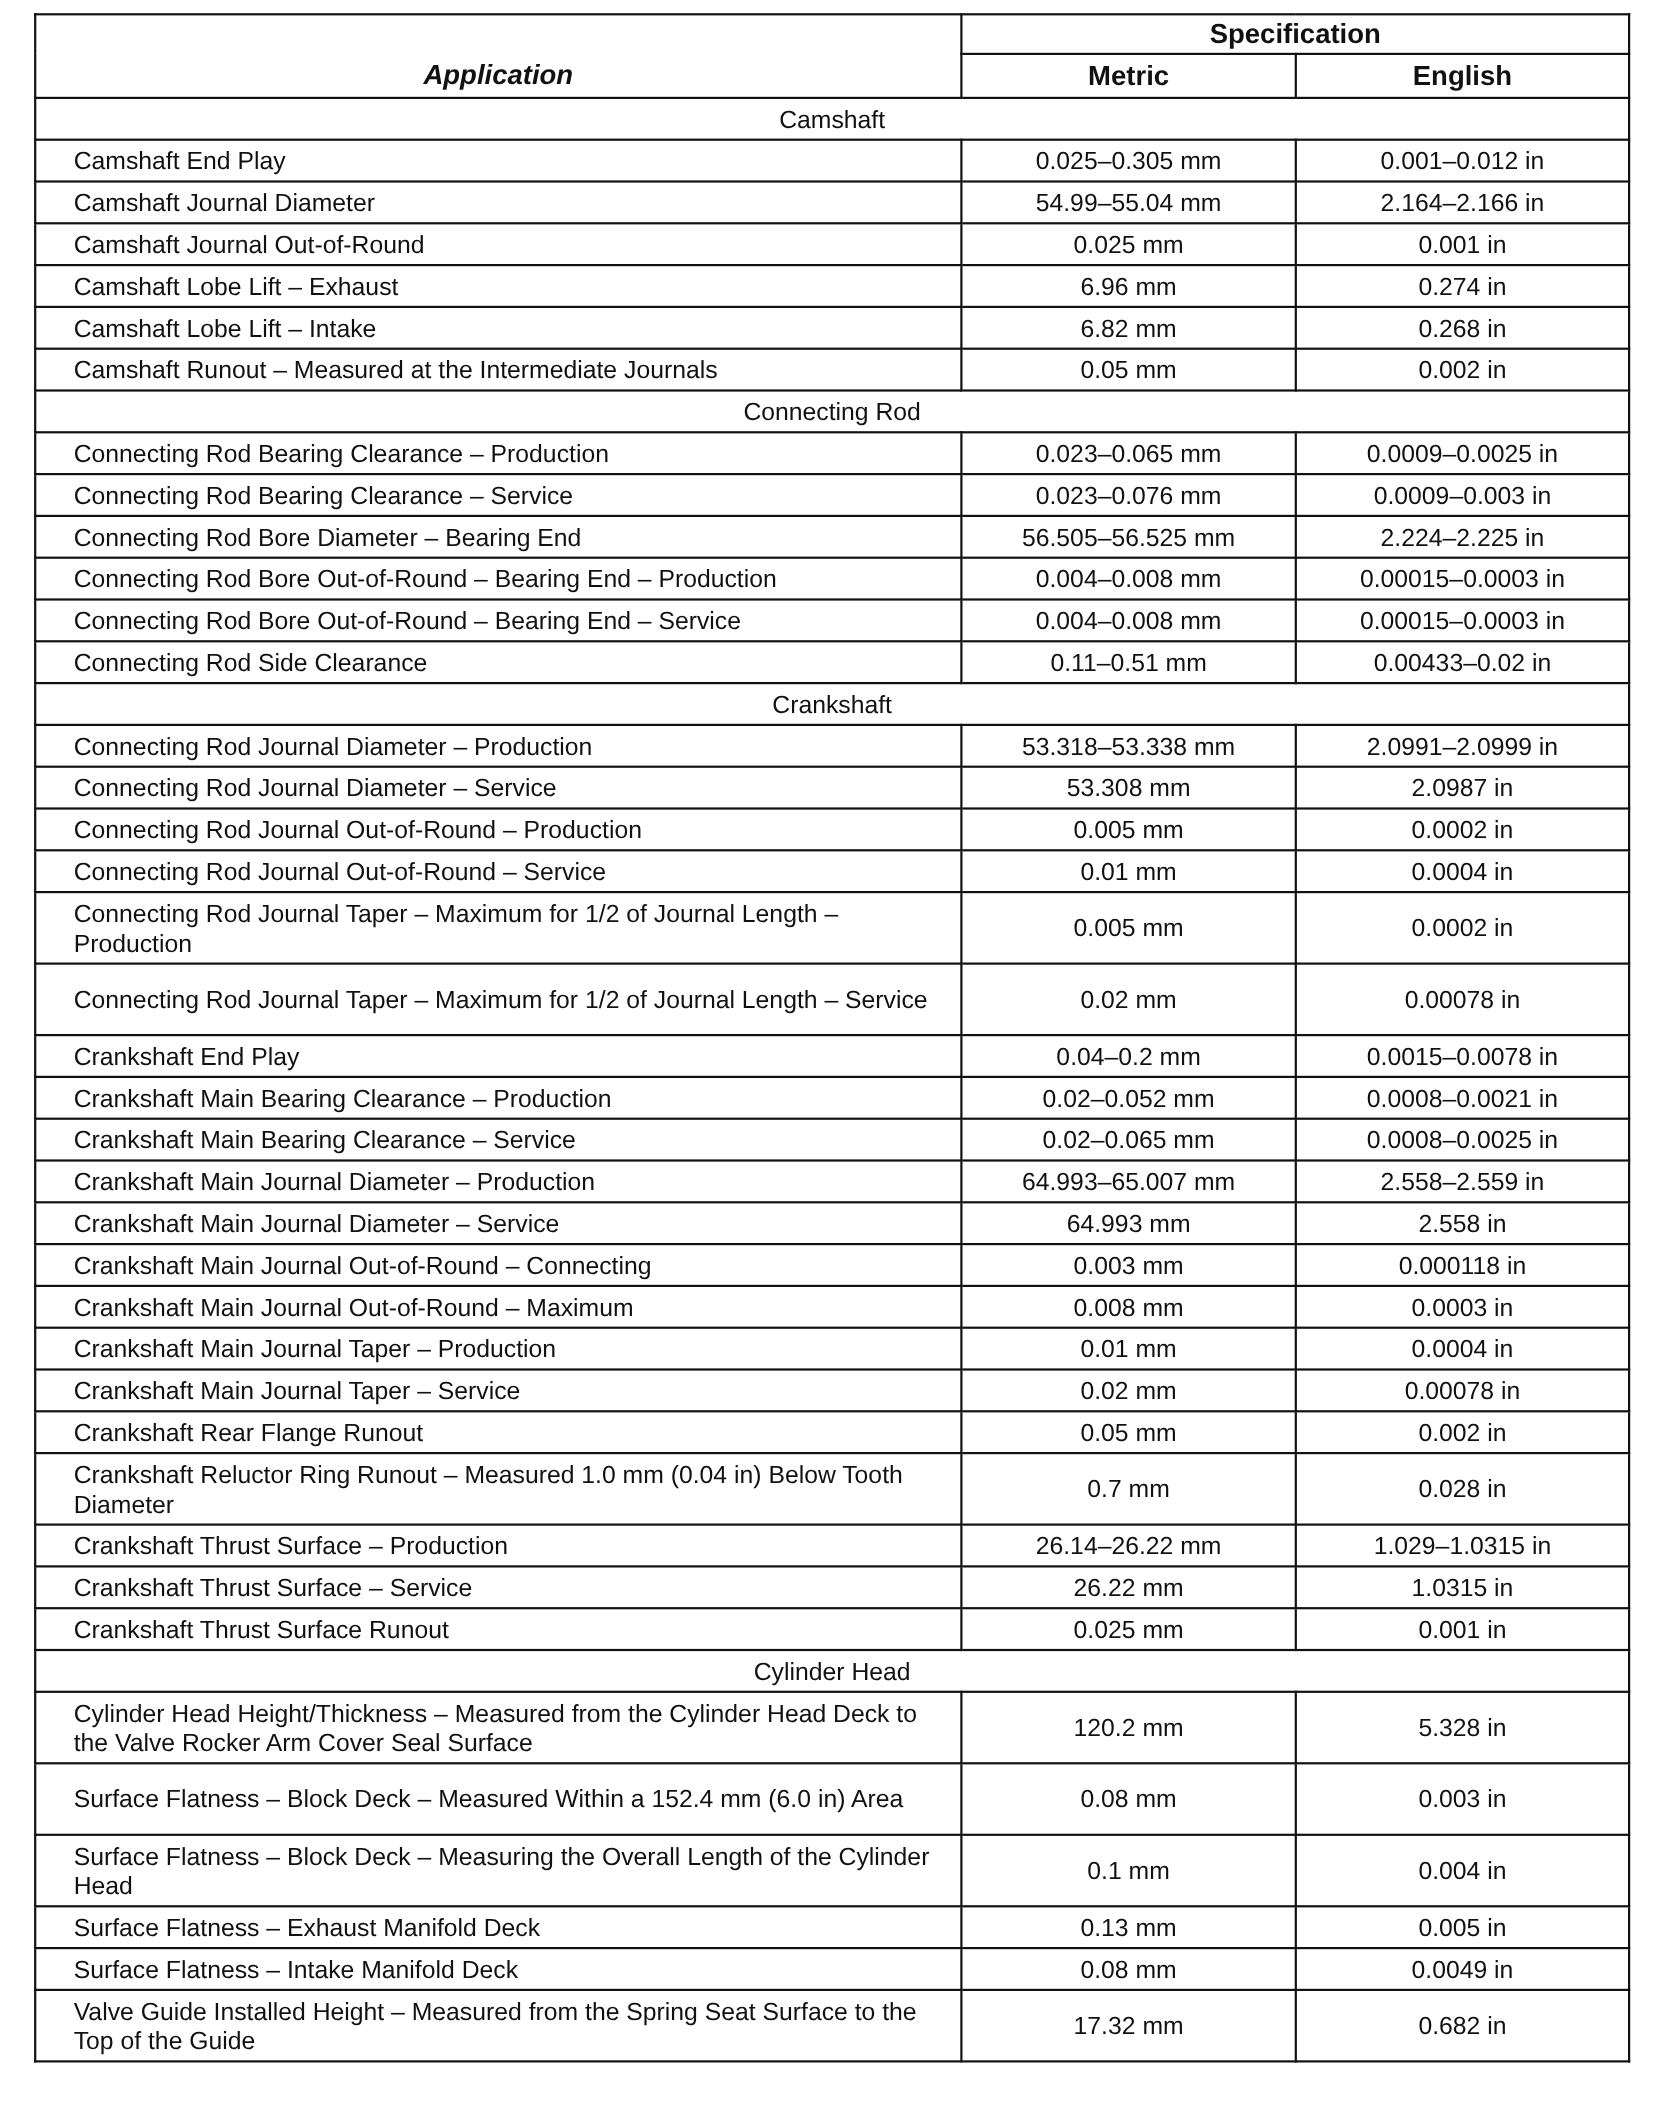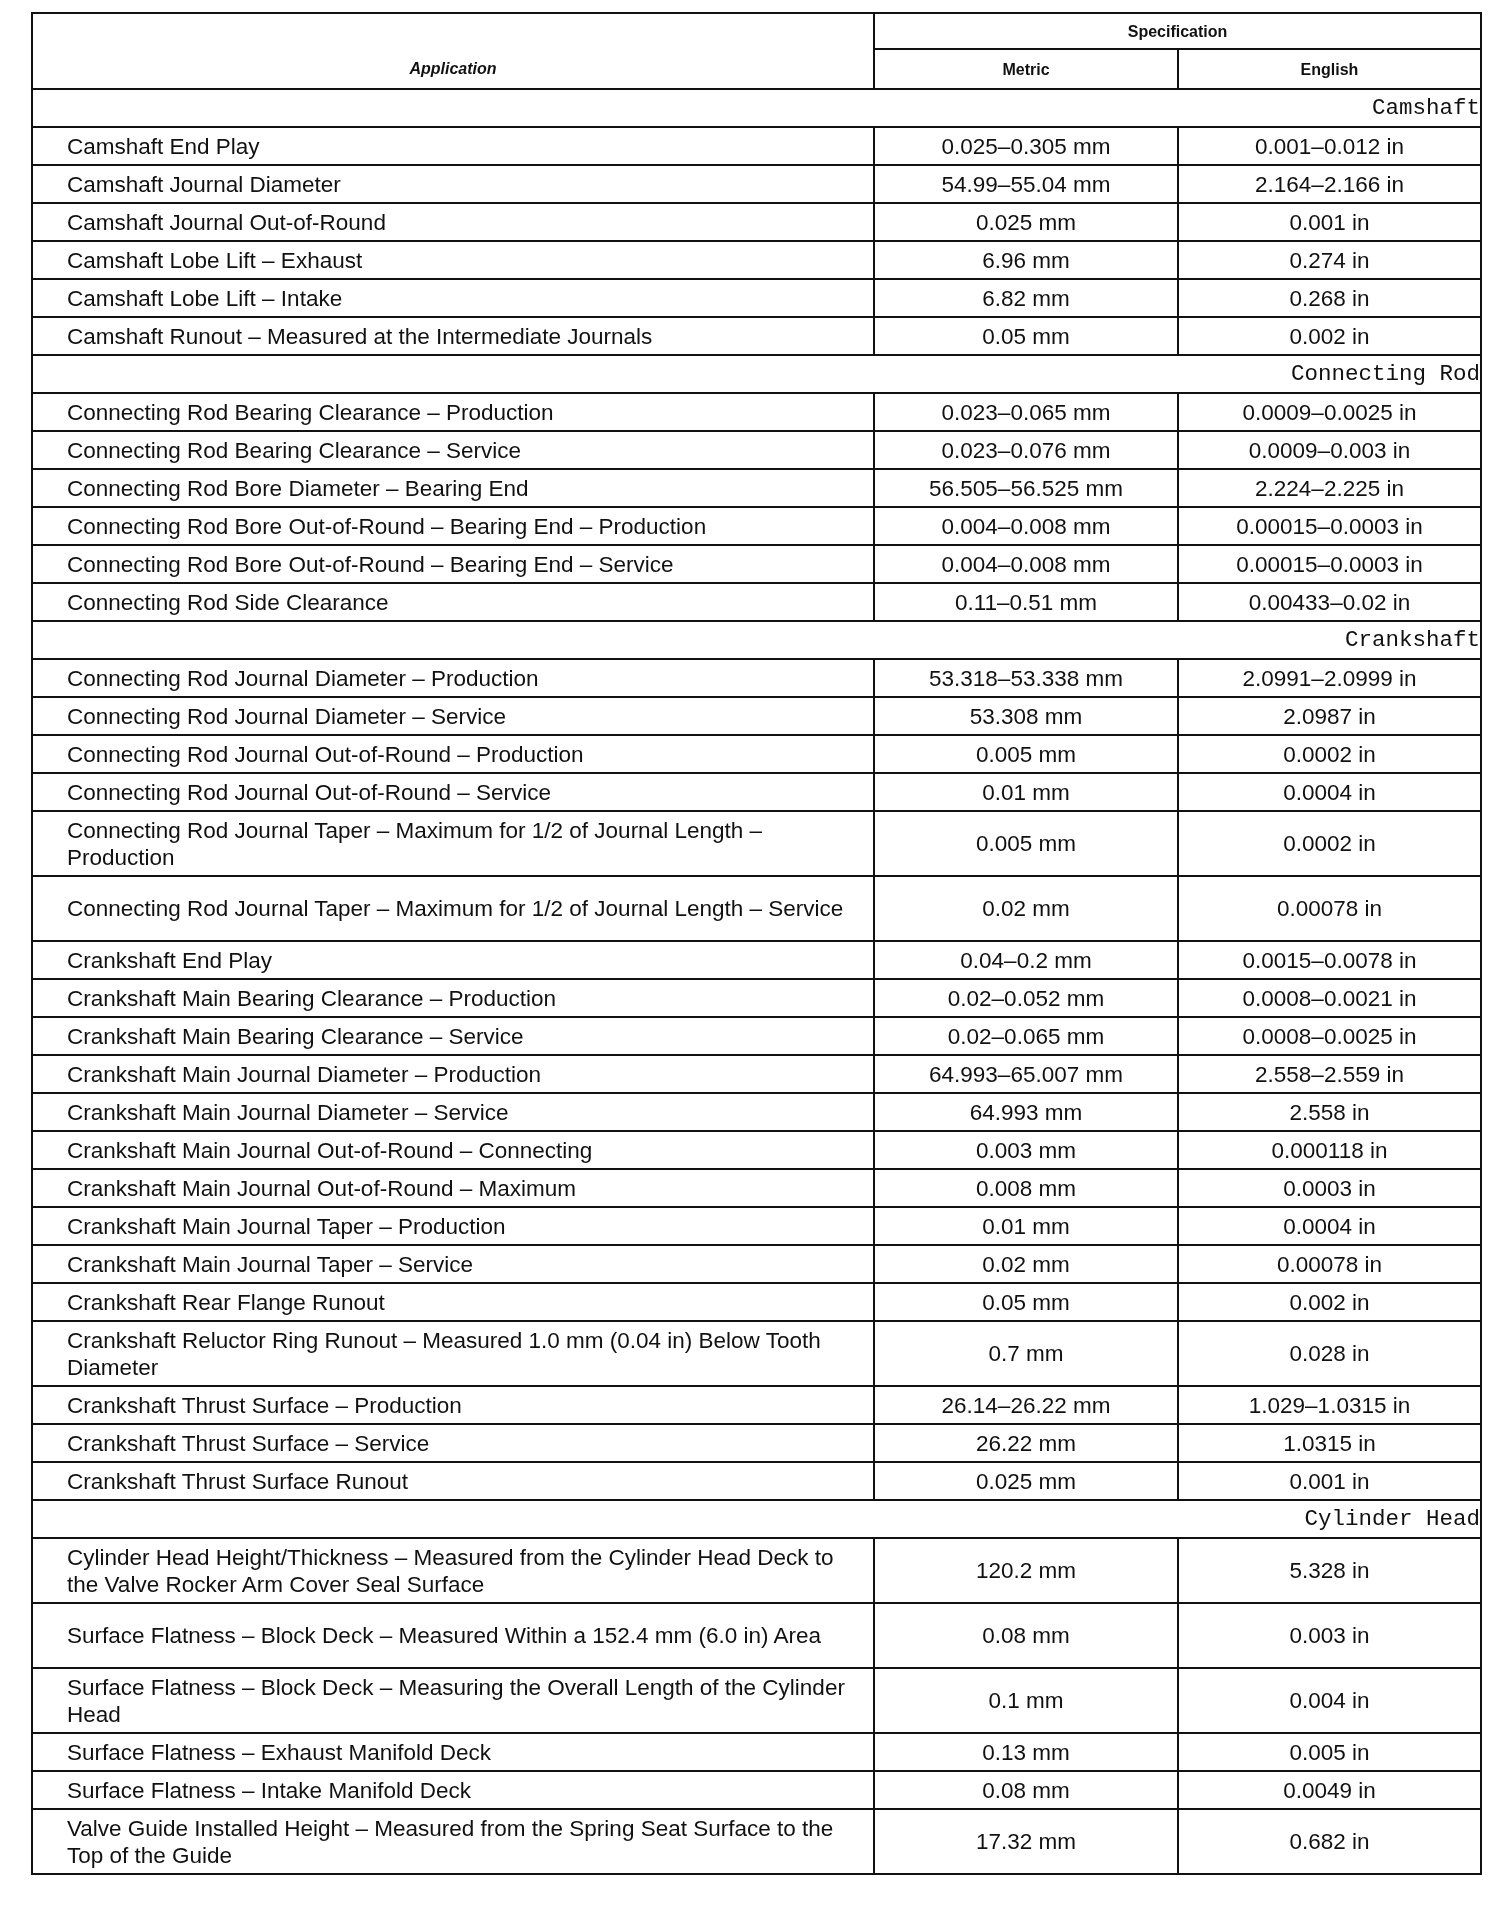--- a/index.html
+++ b/index.html
@@ -9,24 +9,24 @@
     position: absolute; left: 31px; top: 12px; width: 1449px;
     border-collapse: collapse; table-layout: fixed;
     font-size: 22.5px; line-height: 27px;
   }
   #spec-table td, #spec-table th {
     border: 2.5px solid #111; padding: 0; vertical-align: middle;
   }
   col.c-app { width: 842px; }
   col.c-metric { width: 304px; }
   col.c-eng { width: 303px; }
-  th { font-weight: bold; text-align: center; font-size: 16px; }
+  th { font-weight: bold; text-align: center; font-size: 25px; }
   th.h-spec { height: 34px; }
   th.h-unit { height: 38px; border-radius: 16px; }
-  tr.section td { height: 36px; padding-left: 14px; text-align: right; font-family: Liberation Mono, monospace; }
+  tr.section td { height: 36px; padding-left: 14px; text-align: center; }
   tr.item td { height: 36px; }
   tr.item.two td { height: 63px; }
   td.app { padding-left: 34px !important; padding-right: 8px !important; text-align: left; }
   td.val { text-align: center; }
 </style>
 </head>
 <body>
 
 <table id="spec-table">
   <colgroup>

